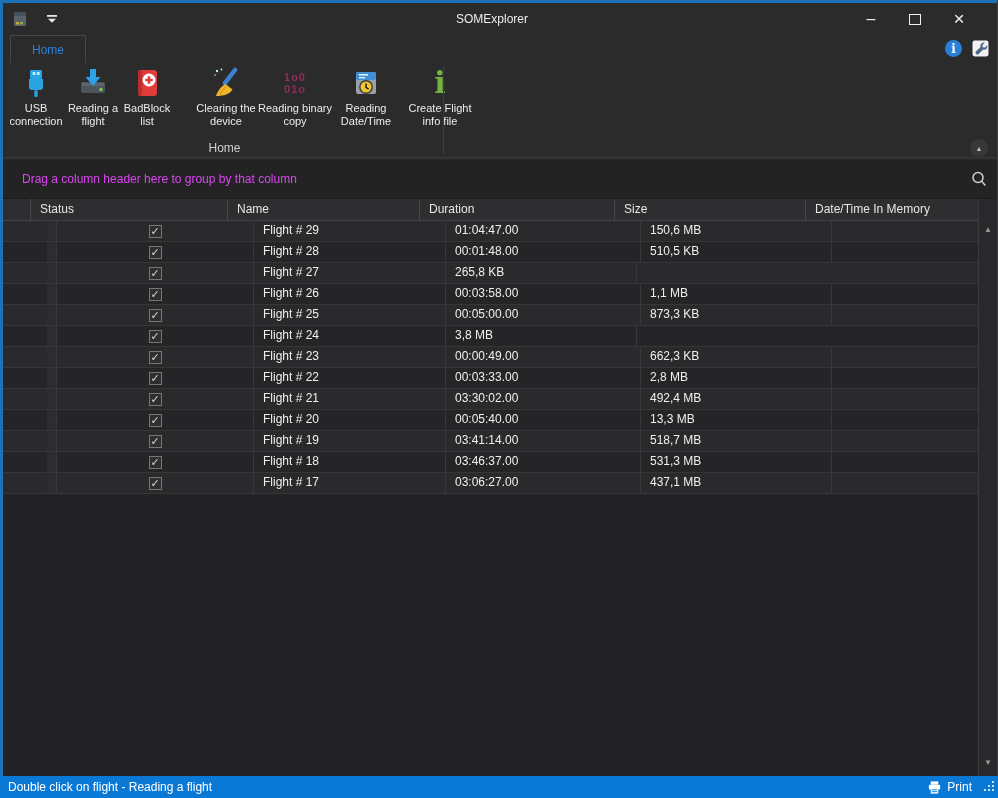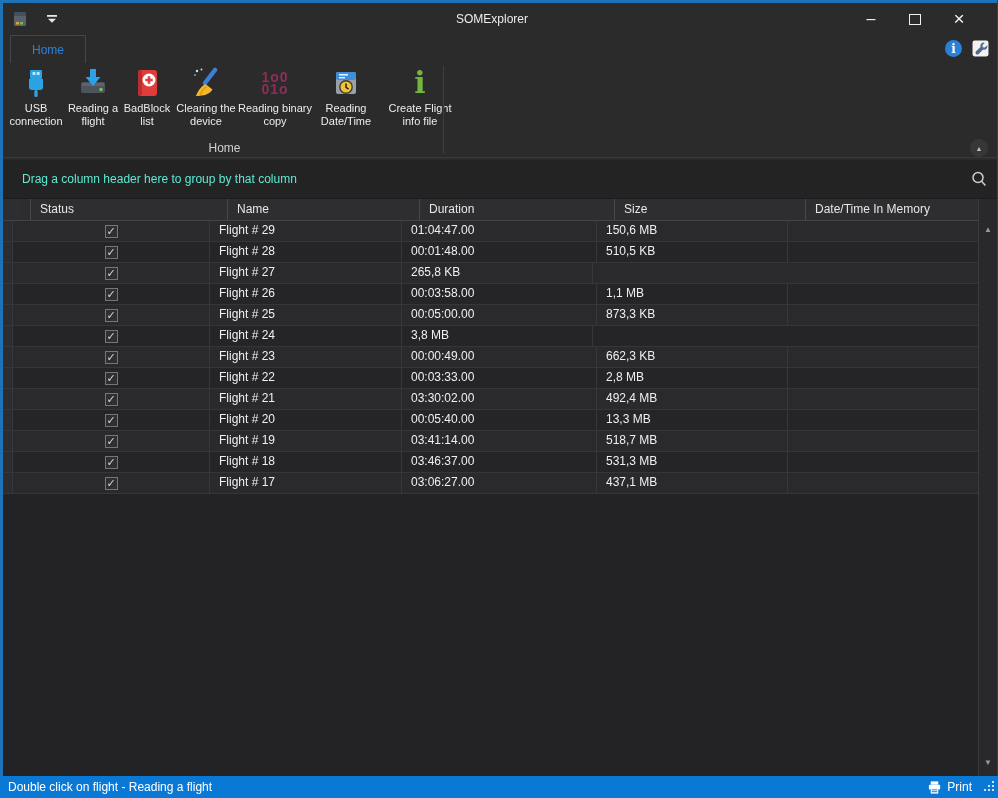--- a/index.html
+++ b/index.html
@@ -29,43 +29,43 @@
   .options-btn{width:17px;height:17px;display:flex;align-items:center;justify-content:center;}
 
   
   .ribbon{position:absolute;left:3px;top:63px;right:1px;height:77px;display:flex;align-items:flex-start;padding-left:2px;}
   .rbtn{height:74px;margin-top:1px;display:flex;flex-direction:column;align-items:center;justify-content:flex-start;text-align:center;}
   .rbtn .icn{height:38px;display:flex;align-items:center;justify-content:center;}
   .rbtn .lbl{font-size:11px;line-height:13px;color:#ececec;}
   .rbtn:nth-of-type(1){width:62px;}
   .rbtn:nth-of-type(2){width:52px;}
   .rbtn:nth-of-type(3){width:56px;}
-  .rbtn:nth-of-type(4){width:62px;}
+  .rbtn:nth-of-type(4){width:62px;margin-left:20px;}
   .rbtn:nth-of-type(5){width:76px;}
   .rbtn:nth-of-type(6){width:66px;}
   .rbtn:nth-of-type(7){width:82px;}
-  .binary-glyph{font-weight:bold;font-size:14px;line-height:12px;color:#8f2d5a;letter-spacing:1px;}
+  .binary-glyph{font-weight:bold;font-size:11px;line-height:12px;color:#8f2d5a;letter-spacing:1px;}
   .info-glyph{font-family:"DejaVu Serif", serif;font-weight:bold;font-size:30px;line-height:30px;color:#74b440;}
   .ribbon-sep{position:absolute;left:443px;top:66px;width:1px;height:88px;background:#3e3e40;}
   .group-label-row{position:absolute;left:3px;top:140px;right:1px;height:17px;}
   .group-label{position:absolute;left:0;width:443px;text-align:center;color:#cfcfcf;top:1px;}
   .collapse-btn{position:absolute;right:9px;top:-1px;width:18px;height:18px;border-radius:50%;background:#37373a;
     display:flex;align-items:center;justify-content:center;color:#c0c0c0;font-size:7px;}
   .ribbon-bottom{position:absolute;left:3px;top:157px;right:1px;height:1px;background:#3a3a3c;}
 
   
   .grid-area{position:absolute;left:3px;top:160px;right:1px;bottom:22px;background:#232325;}
   .group-bar{position:absolute;left:0;top:0;right:0;height:38px;background:#232324;display:flex;align-items:center;border-bottom:1px solid #1c1c1e;}
-  .group-hint{margin-left:19px;color:#5eead4;}
+  .group-hint{margin-left:19px;color:#d946ef;}
   .search-btn{position:absolute;right:8px;top:9px;width:20px;height:20px;display:flex;align-items:center;justify-content:center;}
 
   .hdr{position:absolute;left:0;top:39px;right:18px;height:21px;background:#2e2e30;display:flex;border-bottom:1px solid #434346;color:#e6e6e6;padding-left:18px;}
   .hcell{box-sizing:border-box;padding-left:9px;line-height:20px;border-right:1px solid #47474a;overflow:hidden;white-space:nowrap;}
   .rows{position:absolute;left:0;top:61px;right:18px;}
-  .row{display:flex;height:20px;border-bottom:1px solid #363638;background:#252527;}
+  .row{display:flex;height:20px;border-bottom:1px solid #363638;background:#252527;padding-left:44px;}
   .row:nth-child(odd){background:#2a2a2c;}
   .cell{box-sizing:border-box;padding-left:9px;line-height:19px;border-right:1px solid #38383a;overflow:hidden;white-space:nowrap;color:#efefef;}
   .w-ind{width:10px;padding:0;background:#2d2d30;}
   .w-status{width:197px;}
   .w-name{width:192px;}
   .w-dur{width:195px;}
   .w-size{width:191px;}
   .w-dt{flex:1;border-right:none;}
   .cell.w-status{display:flex;align-items:center;justify-content:center;padding:0;}
   .checkbox{width:13px;height:13px;box-sizing:border-box;border:1px solid #767676;background:#2f2f31;color:#d8d8d8;

